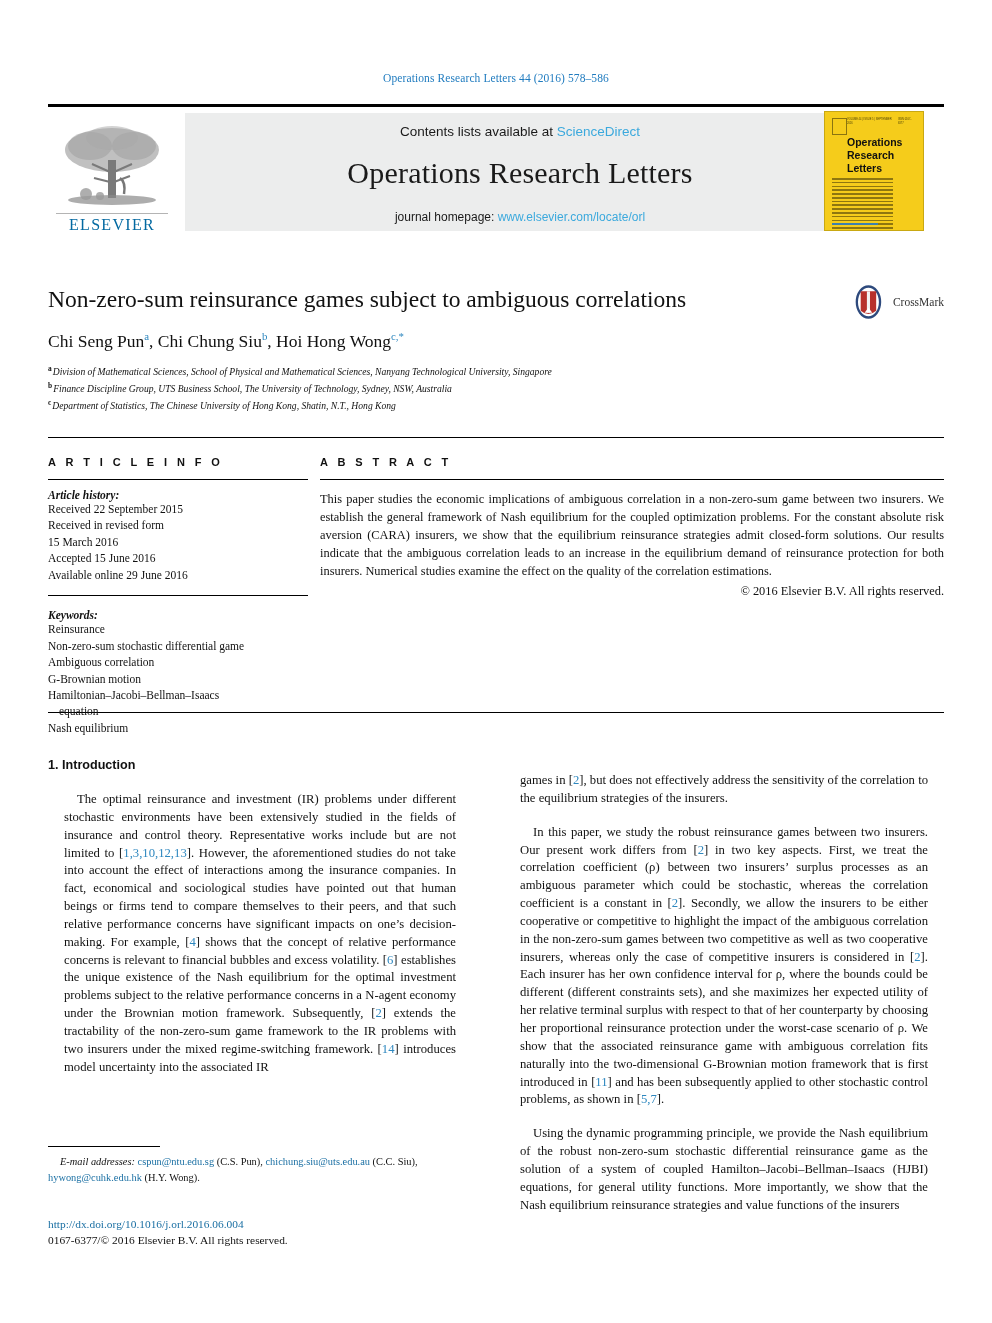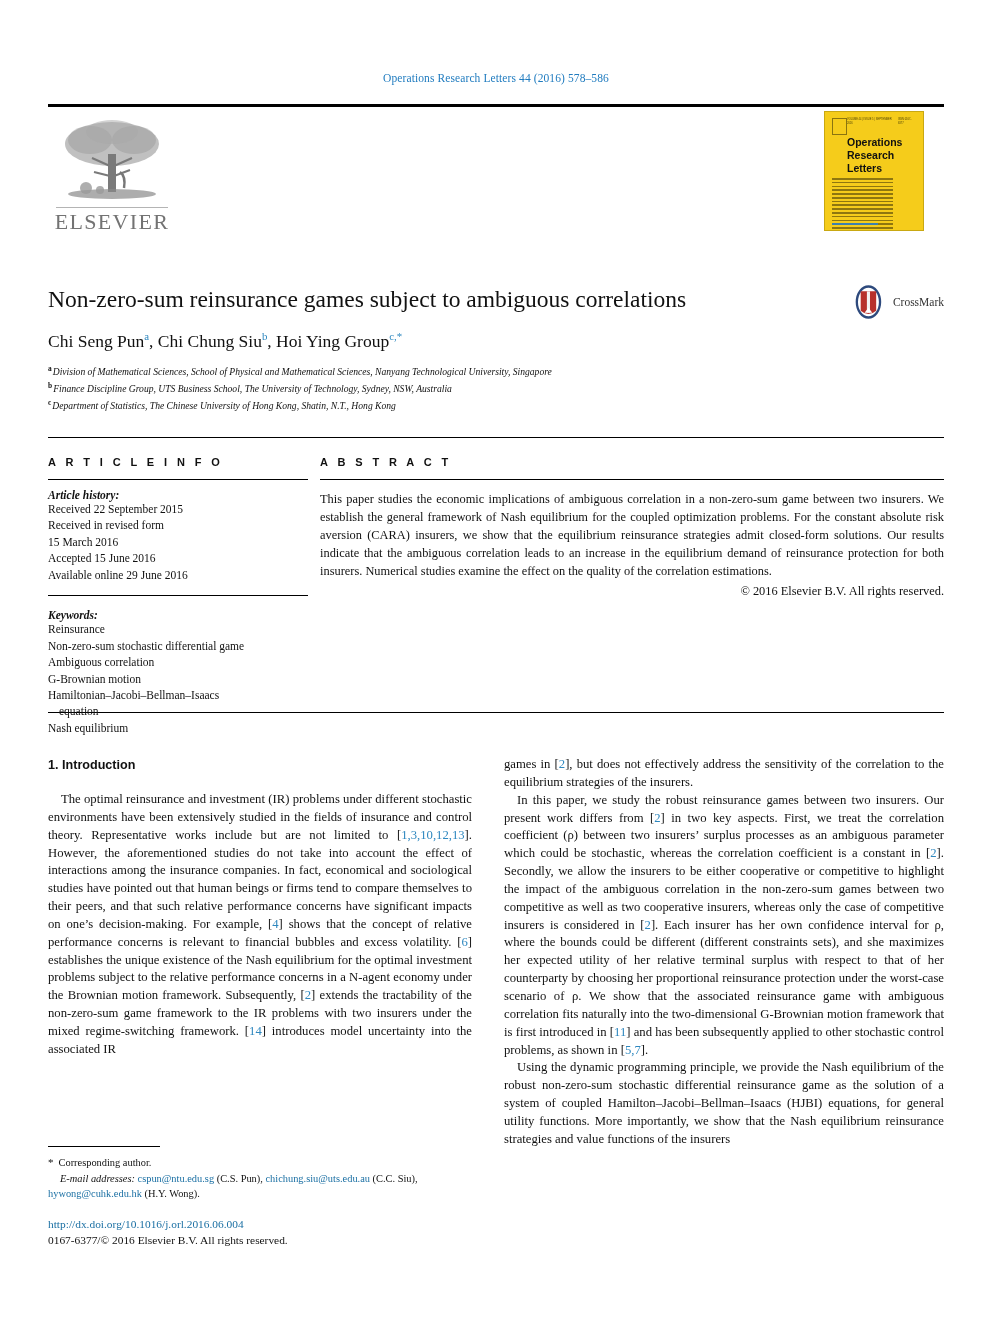--- a/index.html
+++ b/index.html
@@ -52,23 +52,23 @@
     width: 128px;
     height: 122px;
     display: flex;
     flex-direction: column;
     align-items: center;
     justify-content: flex-end;
   }
   .tree-svg { display:block; }
   .elsevier-word {
     font-family: "Liberation Serif", serif;
-    font-size: 22px;
+    font-size: 16px;
     letter-spacing: 1.3px;
-    color: #737373;
+    color: #0369a1;
     line-height: 1;
     margin-top: 1px;
   }
   .elsevier-rule {
     width: 112px; height: 1px; background: #b4b4b4; margin: 1px 0 2px 0;
   }
 
   .journal-band {
     position: absolute;
     left: 137px;
@@ -298,21 +298,21 @@
     color: #111;
     margin-bottom: 19px;
   }
   .para {
     font-family: "Liberation Serif", serif;
     font-size: 12.7px;
     line-height: 1.405;
     text-align: justify;
     color: #111;
     text-indent: 13px;
-    margin: 0;
+    margin: 16px;
   }
   .para.cont { text-indent: 0; }
   .ref { color: #2d87bf; }
 
   
   .footnote {
     position: absolute;
     left: 48px;
     top: 1146px;
     width: 424px;
@@ -369,20 +369,29 @@
           <ellipse cx="56" cy="76" rx="44" ry="5" fill="#8a8a8a" opacity="0.7"></ellipse>
           <circle cx="30" cy="70" r="6" fill="#9a9a9a" opacity="0.8"></circle>
           <circle cx="44" cy="72" r="4" fill="#9a9a9a" opacity="0.8"></circle>
           <path d="M64 54 q6 4 4 16" stroke="#777" stroke-width="2.5" fill="none"></path>
         </g>
       </svg>
       <div class="elsevier-rule"></div>
       <div class="elsevier-word">ELSEVIER</div>
     </div>
 
+    <div class="journal-band">
+      <div class="contents-line">
+        <span>Contents lists available at </span><a class="sd-link" href="#" style="text-decoration:none;">ScienceDirect</a>
+      </div>
+      <div class="journal-title">Operations Research Letters</div>
+      <div class="homepage-line">
+        <span>journal homepage: </span><a class="hp-link" href="#" style="text-decoration:none;">www.elsevier.com/locate/orl</a>
+      </div>
+    </div>
 
     <div class="cover-thumb">
       <div class="cover-inner">
         <div class="cover-topline">
           <div class="cover-badge"></div>
           <div class="cover-tinytext">VOLUME 44 | ISSUE 5 | SEPTEMBER 2016</div>
           <div class="cover-tinytext">ISSN 0167-6377</div>
         </div>
         <div class="cover-name">
           <div>Operations</div>
@@ -417,21 +426,21 @@
     <div class="crossmark">
       <svg width="34" height="34" viewBox="0 0 34 34">
         <ellipse cx="17" cy="17" rx="12" ry="16" fill="#ffffff" stroke="#2e4a7d" stroke-width="2.4"></ellipse>
         <path d="M9 6 h16 v20 q-8 7 -16 0 z" fill="#b7312c"></path>
         <rect x="15.4" y="6" width="3.2" height="22" fill="#f2f2f2"></rect>
         <path d="M13 28 l4 -5 l4 5 z" fill="#ffffff"></path>
       </svg>
       <span class="crossmark-word">CrossMark</span>
     </div>
 
-    <div class="authors"><span>Chi Seng Pun</span><sup class="auth-sup">a</sup>, <span>Chi Chung Siu</span><sup class="auth-sup">b</sup>, <span>Hoi Ying Group</span><sup class="auth-sup">c,*</sup></div>
+    <div class="authors"><span>Chi Seng Pun</span><sup class="auth-sup">a</sup>, <span>Chi Chung Siu</span><sup class="auth-sup">b</sup>, <span>Hoi Hong Wong</span><sup class="auth-sup">c,*</sup></div>
     <div class="affils">
         <div class="affil"><span class="mk">a</span>Division of Mathematical Sciences, School of Physical and Mathematical Sciences, Nanyang Technological University, Singapore</div>
         <div class="affil"><span class="mk">b</span>Finance Discipline Group, UTS Business School, The University of Technology, Sydney, NSW, Australia</div>
         <div class="affil"><span class="mk">c</span>Department of Statistics, The Chinese University of Hong Kong, Shatin, N.T., Hong Kong</div>
       </div>
   </div>
 
   <div class="sep-top"></div>
   <div class="sep-bottom"></div>
 
@@ -484,23 +493,20 @@
     <div>
         <p class="para cont">games in [<span class="ref">2</span>], but does not effectively address the sensitivity of the correlation to the equilibrium strategies of the insurers.</p>
         <p class="para">In this paper, we study the robust reinsurance games between two insurers. Our present work differs from [<span class="ref">2</span>] in two key aspects. First, we treat the correlation coefficient (ρ) between two insurers’ surplus processes as an ambiguous parameter which could be stochastic, whereas the correlation coefficient is a constant in [<span class="ref">2</span>]. Secondly, we allow the insurers to be either cooperative or competitive to highlight the impact of the ambiguous correlation in the non-zero-sum games between two competitive as well as two cooperative insurers, whereas only the case of competitive insurers is considered in [<span class="ref">2</span>]. Each insurer has her own confidence interval for ρ, where the bounds could be different (different constraints sets), and she maximizes her expected utility of her relative terminal surplus with respect to that of her counterparty by choosing her proportional reinsurance protection under the worst-case scenario of ρ. We show that the associated reinsurance game with ambiguous correlation fits naturally into the two-dimensional G-Brownian motion framework that is first introduced in [<span class="ref">11</span>] and has been subsequently applied to other stochastic control problems, as shown in [<span class="ref">5,7</span>].</p>
         <p class="para">Using the dynamic programming principle, we provide the Nash equilibrium of the robust non-zero-sum stochastic differential reinsurance game as the solution of a system of coupled Hamilton–Jacobi–Bellman–Isaacs (HJBI) equations, for general utility functions. More importantly, we show that the Nash equilibrium reinsurance strategies and value functions of the insurers</p>
       </div>
   </div>
 
   <div class="footnote">
     <div class="fn-rule"></div>
     <div class="fn-line">
-      <span class="fn-star">*</span><span>Corresponding author.</span>
-    </div>
-    <div class="fn-line">
       <span style="padding-left:12px;"></span><span class="fn-it">E-mail addresses:</span><span> <a class="mail" href="#" style="text-decoration: none;">cspun@ntu.edu.sg</a> (C.S. Pun), <a class="mail" href="#" style="text-decoration: none;">chichung.siu@uts.edu.au</a> (C.C. Siu), <a class="mail" href="#" style="text-decoration: none;">hywong@cuhk.edu.hk</a> (H.Y. Wong).</span>
     </div>
   </div>
 
   <div class="doi-block">
     <a class="doi-line" href="#" style="text-decoration:none;display:block;">http://dx.doi.org/10.1016/j.orl.2016.06.004</a>
     <div class="issn-line">0167-6377/© 2016 Elsevier B.V. All rights reserved.</div>
   </div>
 
 </div>

